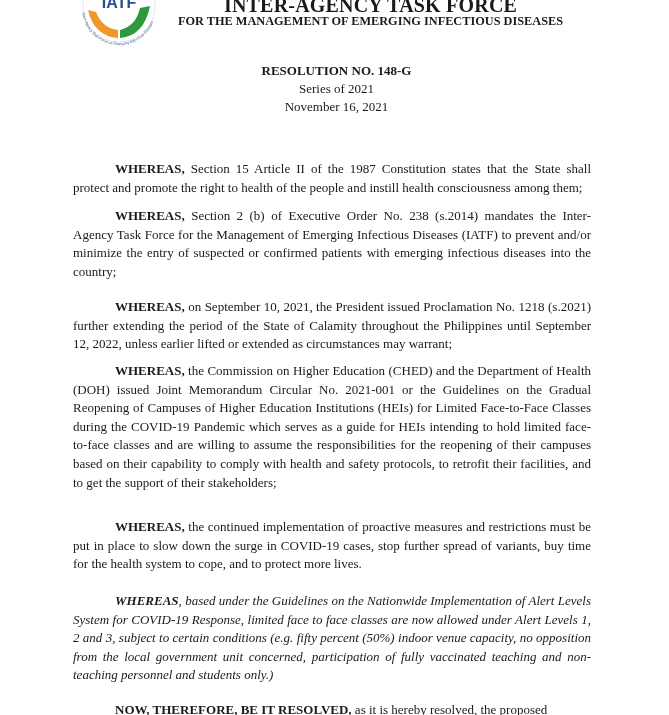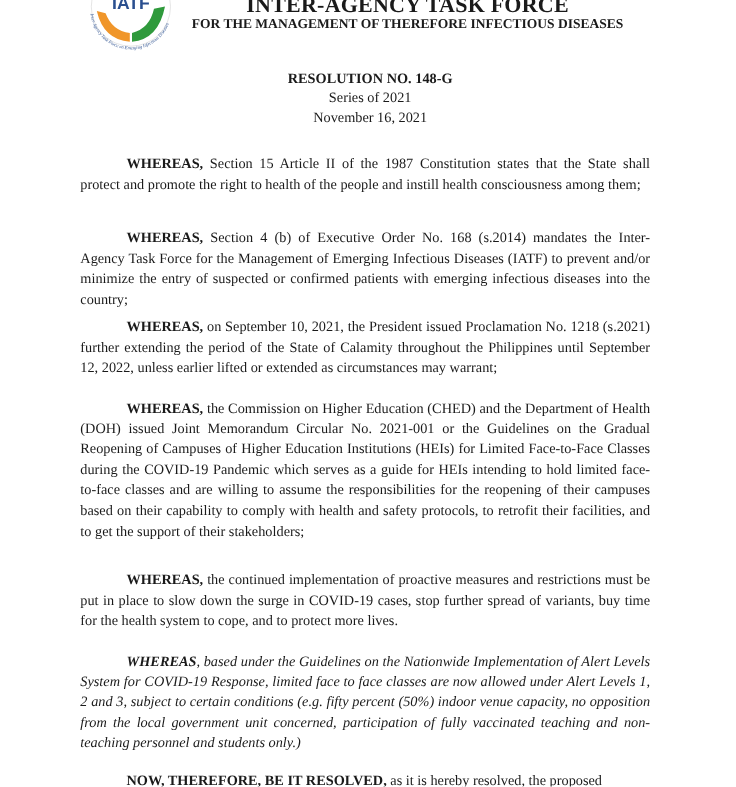--- a/index.html
+++ b/index.html
@@ -10,23 +10,23 @@
          font-size:20px; font-weight:bold; letter-spacing:0.2px; padding-left:72px; box-sizing:border-box; }
   .hdr-sub { position:absolute; left:0; width:669px; text-align:center; top:14px;
          font-size:12.3px; font-weight:bold; padding-left:72px; box-sizing:border-box; }
   .res { position:absolute; left:0; width:669px; text-align:center; font-size:13px; padding-left:2px; }
   .res.no { top:63px; font-weight:bold; }
   .res.series { top:81px; }
   .res.date { top:99px; }
   .para { position:absolute; left:73px; width:518px; font-size:13px; line-height:18.6px;
           text-align:justify; text-indent:42px; margin:0; }
   .para b { font-weight:bold; }
-  .p1 { top:140px; }
+  .p1 { top:160px; }
   .p2 { top:207px; }
-  .p3 { top:288px; }
+  .p3 { top:298px; }
   .p4 { top:362px; }
   .p5 { top:518px;font-family:Liberation Serif, serif; }
   .p6 { top:592px;font-style:italic; }
   .p7 { top:701px; }
 </style>
 </head>
 <body>
 
 <div class="logo">
   <svg width="90" height="70" viewBox="0 0 90 70">
@@ -35,25 +35,25 @@
     <path d="M76 28 Q70 58 46 60 L46 52 Q62 48 66 30 Z" fill="#2f9a3c"></path>
     <text x="45" y="30" text-anchor="middle" font-family="Liberation Sans, sans-serif" font-weight="bold" font-size="16" fill="#2a4f8f">IATF</text>
     <path id="ring" d="M8 30 A37 37 0 0 0 82 30" fill="none"></path>
     <text font-size="4.2" fill="#2a4f8f" font-style="italic" font-family="Liberation Serif, serif">
       <textPath href="#ring" startOffset="4%">Inter-Agency Task Force on Emerging Infectious Diseases</textPath>
     </text>
   </svg>
 </div>
 
 <div class="hdr-title">INTER-AGENCY TASK FORCE</div>
-<div class="hdr-sub">FOR THE MANAGEMENT OF THEREFORE INFECTIOUS DISEASES</div>
+<div class="hdr-sub">FOR THE MANAGEMENT OF EMERGING INFECTIOUS DISEASES</div>
 
 <div class="res no">RESOLUTION NO. 148-G</div>
 <div class="res series">Series of 2021</div>
 <div class="res date">November 16, 2021</div>
 
 <p class="para p1"><b>WHEREAS,</b><span> Section 15 Article II of the 1987 Constitution states that the State shall protect and promote the right to health of the people and instill health consciousness among them;</span></p>
-<p class="para p2"><b>WHEREAS,</b><span> Section 4 (b) of Executive Order No. 168 (s.2014) mandates the Inter-Agency Task Force for the Management of Emerging Infectious Diseases (IATF) to prevent and/or minimize the entry of suspected or confirmed patients with emerging infectious diseases into the country;</span></p>
+<p class="para p2"><b>WHEREAS,</b><span> Section 2 (b) of Executive Order No. 238 (s.2014) mandates the Inter-Agency Task Force for the Management of Emerging Infectious Diseases (IATF) to prevent and/or minimize the entry of suspected or confirmed patients with emerging infectious diseases into the country;</span></p>
 <p class="para p3"><b>WHEREAS,</b><span> on September 10, 2021, the President issued Proclamation No. 1218 (s.2021) further extending the period of the State of Calamity throughout the Philippines until September 12, 2022, unless earlier lifted or extended as circumstances may warrant;</span></p>
 <p class="para p4"><b>WHEREAS,</b><span> the Commission on Higher Education (CHED) and the Department of Health (DOH) issued Joint Memorandum Circular No. 2021-001 or the Guidelines on the Gradual Reopening of Campuses of Higher Education Institutions (HEIs) for Limited Face-to-Face Classes during the COVID-19 Pandemic which serves as a guide for HEIs intending to hold limited face-to-face classes and are willing to assume the responsibilities for the reopening of their campuses based on their capability to comply with health and safety protocols, to retrofit their facilities, and to get the support of their stakeholders;</span></p>
 <p class="para p5"><b>WHEREAS,</b><span> the continued implementation of proactive measures and restrictions must be put in place to slow down the surge in COVID-19 cases, stop further spread of variants, buy time for the health system to cope, and to protect more lives.</span></p>
 <p class="para p6"><b>WHEREAS</b><span>, based under the Guidelines on the Nationwide Implementation of Alert Levels System for COVID-19 Response, limited face to face classes are now allowed under Alert Levels 1, 2 and 3, subject to certain conditions (e.g. fifty percent (50%) indoor venue capacity, no opposition from the local government unit concerned, participation  of  fully vaccinated teaching and non-teaching personnel and students only.)</span></p>
 <p class="para p7"><b>NOW, THEREFORE, BE IT RESOLVED,</b><span> as it is hereby resolved, the proposed</span></p>
 
 </body></html>

